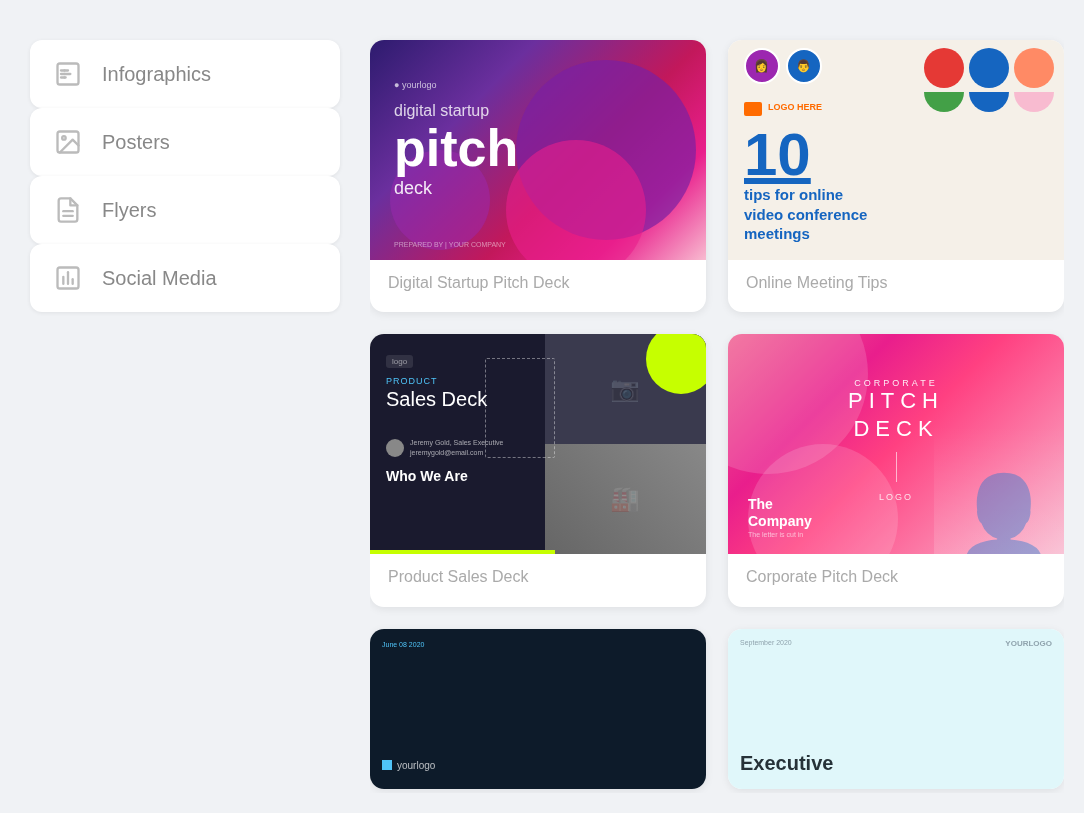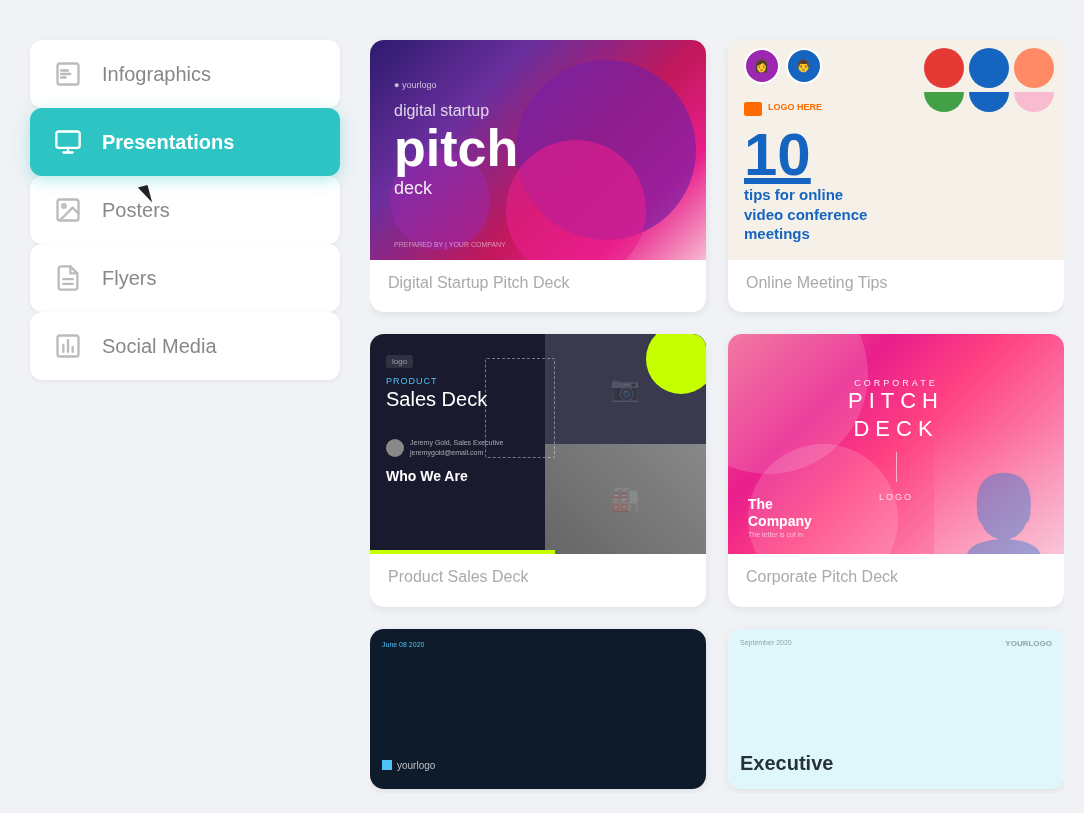--- a/index.html
+++ b/index.html
@@ -514,32 +514,20 @@
           <rect x="3" y="3" width="18" height="18" rx="2"></rect>
           <path d="M9 9h0M9 12h0M9 15h0"></path>
           <line x1="6" y1="9" x2="12" y2="9"></line>
           <line x1="6" y1="12" x2="14" y2="12"></line>
           <line x1="6" y1="15" x2="10" y2="15"></line>
         </svg>
       </div>
       <span class="sidebar-item-label">Infographics</span>
     </div>
 
-    <div class="sidebar-item active cursor-area">
-      <div class="sidebar-icon">
-        <svg viewBox="0 0 24 24" fill="none" stroke="#ffffff" stroke-width="2" stroke-linecap="round" stroke-linejoin="round">
-          <rect x="2" y="3" width="20" height="14" rx="2"></rect>
-          <line x1="8" y1="21" x2="16" y2="21"></line>
-          <line x1="12" y1="17" x2="12" y2="21"></line>
-        </svg>
-      </div>
-      <span class="sidebar-item-label">Presentations</span>
-
-      <div class="cursor-arrow"></div>
-    </div>
 
     <div class="sidebar-item">
       <div class="sidebar-icon">
         <svg viewBox="0 0 24 24" fill="none" stroke="#bbb" stroke-width="2" stroke-linecap="round" stroke-linejoin="round">
           <rect x="3" y="3" width="18" height="18" rx="2"></rect>
           <circle cx="8.5" cy="8.5" r="1.5"></circle>
           <polyline points="21 15 16 10 5 21"></polyline>
         </svg>
       </div>
       <span class="sidebar-item-label">Posters</span>

